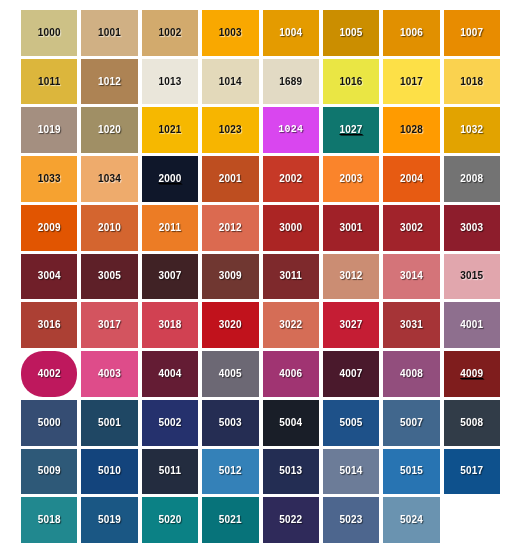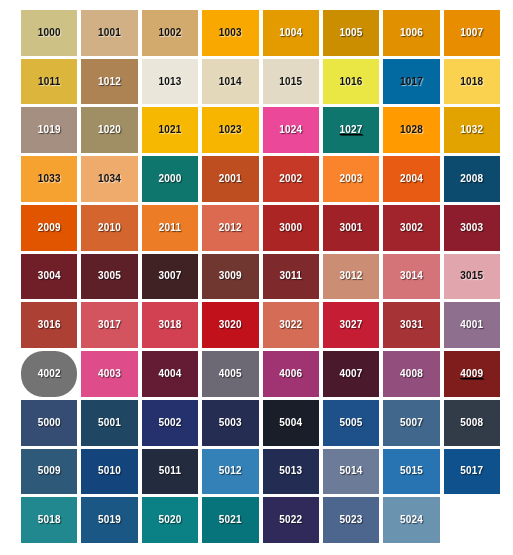--- a/index.html
+++ b/index.html
@@ -84,77 +84,77 @@
     <div class="swatch dark" style="background: rgb(173, 131, 84);">
       <span class="swatch-label">1012</span>
     </div>
     <div class="swatch light" style="background: rgb(234, 230, 218);">
       <span class="swatch-label">1013</span>
     </div>
     <div class="swatch light" style="background: rgb(227, 217, 186);">
       <span class="swatch-label">1014</span>
     </div>
     <div class="swatch light" style="background: rgb(226, 218, 196);">
-      <span class="swatch-label">1015</span>
+      <span class="swatch-label">1689</span>
     </div>
     <div class="swatch light" style="background: rgb(234, 230, 68);">
       <span class="swatch-label">1016</span>
     </div>
-    <div class="swatch light" style="background: #0369a1;">
+    <div class="swatch light" style="background: #fde047;">
       <span class="swatch-label">1017</span>
     </div>
     <div class="swatch light" style="background: rgb(250, 210, 79);">
       <span class="swatch-label">1018</span>
     </div>
     <div class="swatch dark" style="background: rgb(164, 143, 128);">
       <span class="swatch-label">1019</span>
     </div>
     <div class="swatch dark" style="background: rgb(160, 143, 101);">
       <span class="swatch-label">1020</span>
     </div>
     <div class="swatch light" style="background: rgb(246, 184, 0);">
       <span class="swatch-label">1021</span>
     </div>
     <div class="swatch light" style="background: rgb(247, 181, 0);">
       <span class="swatch-label">1023</span>
     </div>
-    <div class="swatch dark" style="background: #ec4899;">
+    <div class="swatch dark" style="background: #d946ef; font-family: Liberation Mono, monospace;">
       <span class="swatch-label">1024</span>
     </div>
     <div class="swatch dark" style="background: #0f766e; text-decoration: underline;">
       <span class="swatch-label">1027</span>
     </div>
     <div class="swatch light" style="background: rgb(255, 155, 0);">
       <span class="swatch-label">1028</span>
     </div>
     <div class="swatch dark" style="background: rgb(226, 163, 0);">
       <span class="swatch-label">1032</span>
     </div>
     <div class="swatch light" style="background: rgb(246, 162, 48);">
       <span class="swatch-label">1033</span>
     </div>
     <div class="swatch light" style="background: rgb(238, 171, 108); text-align: center;">
       <span class="swatch-label">1034</span>
     </div>
-    <div class="swatch dark" style="background: #0f766e;">
+    <div class="swatch dark" style="background: #0f172a; text-decoration: underline;">
       <span class="swatch-label">2000</span>
     </div>
     <div class="swatch dark" style="background: rgb(190, 78, 32);">
       <span class="swatch-label">2001</span>
     </div>
     <div class="swatch dark" style="background: rgb(198, 57, 39);">
       <span class="swatch-label">2002</span>
     </div>
     <div class="swatch dark" style="background: rgb(250, 132, 43);">
       <span class="swatch-label">2003</span>
     </div>
     <div class="swatch dark" style="background: rgb(231, 91, 18);">
       <span class="swatch-label">2004</span>
     </div>
-    <div class="swatch dark" style="background: #0c4a6e;">
+    <div class="swatch dark" style="background: #737373;">
       <span class="swatch-label">2008</span>
     </div>
     <div class="swatch dark" style="background: rgb(225, 85, 1);">
       <span class="swatch-label">2009</span>
     </div>
     <div class="swatch dark" style="background: rgb(212, 101, 47);">
       <span class="swatch-label">2010</span>
     </div>
     <div class="swatch dark" style="background: rgb(236, 124, 37);">
       <span class="swatch-label">2011</span>
@@ -215,21 +215,21 @@
     </div>
     <div class="swatch dark" style="background: rgb(197, 29, 52);">
       <span class="swatch-label">3027</span>
     </div>
     <div class="swatch dark" style="background: rgb(166, 52, 55);">
       <span class="swatch-label">3031</span>
     </div>
     <div class="swatch dark" style="background: rgb(142, 111, 142);">
       <span class="swatch-label">4001</span>
     </div>
-    <div class="swatch dark" style="background: #737373; border-radius: 22px;">
+    <div class="swatch dark" style="background: #be185d; border-radius: 22px;">
       <span class="swatch-label">4002</span>
     </div>
     <div class="swatch dark" style="background: rgb(222, 76, 138);">
       <span class="swatch-label">4003</span>
     </div>
     <div class="swatch dark" style="background: rgb(100, 28, 52);">
       <span class="swatch-label">4004</span>
     </div>
     <div class="swatch dark" style="background: rgb(108, 104, 116);">
       <span class="swatch-label">4005</span>

